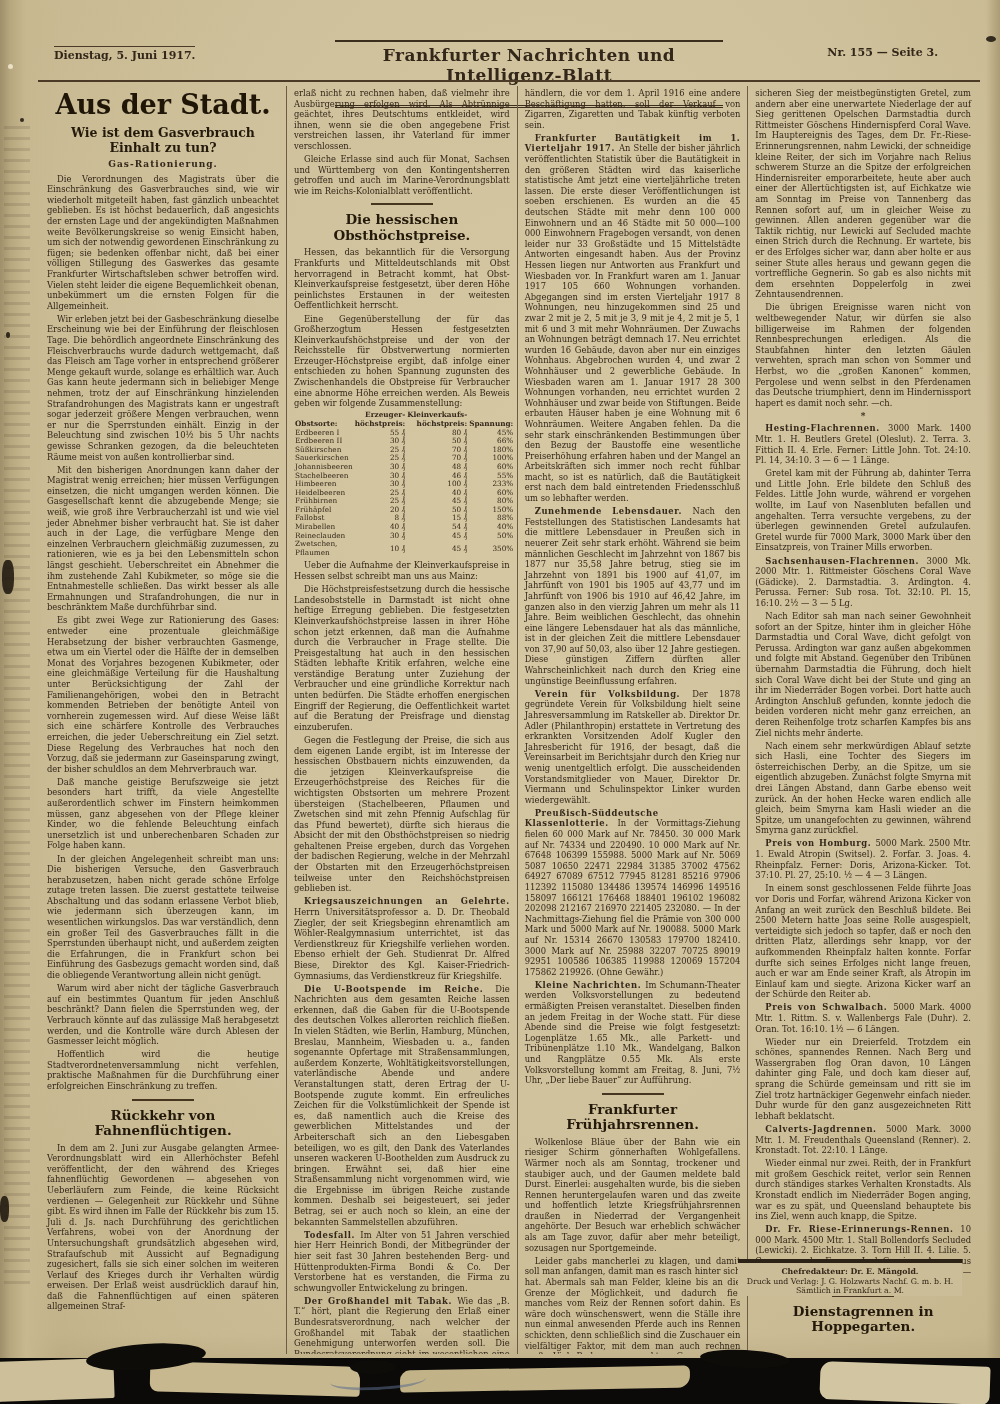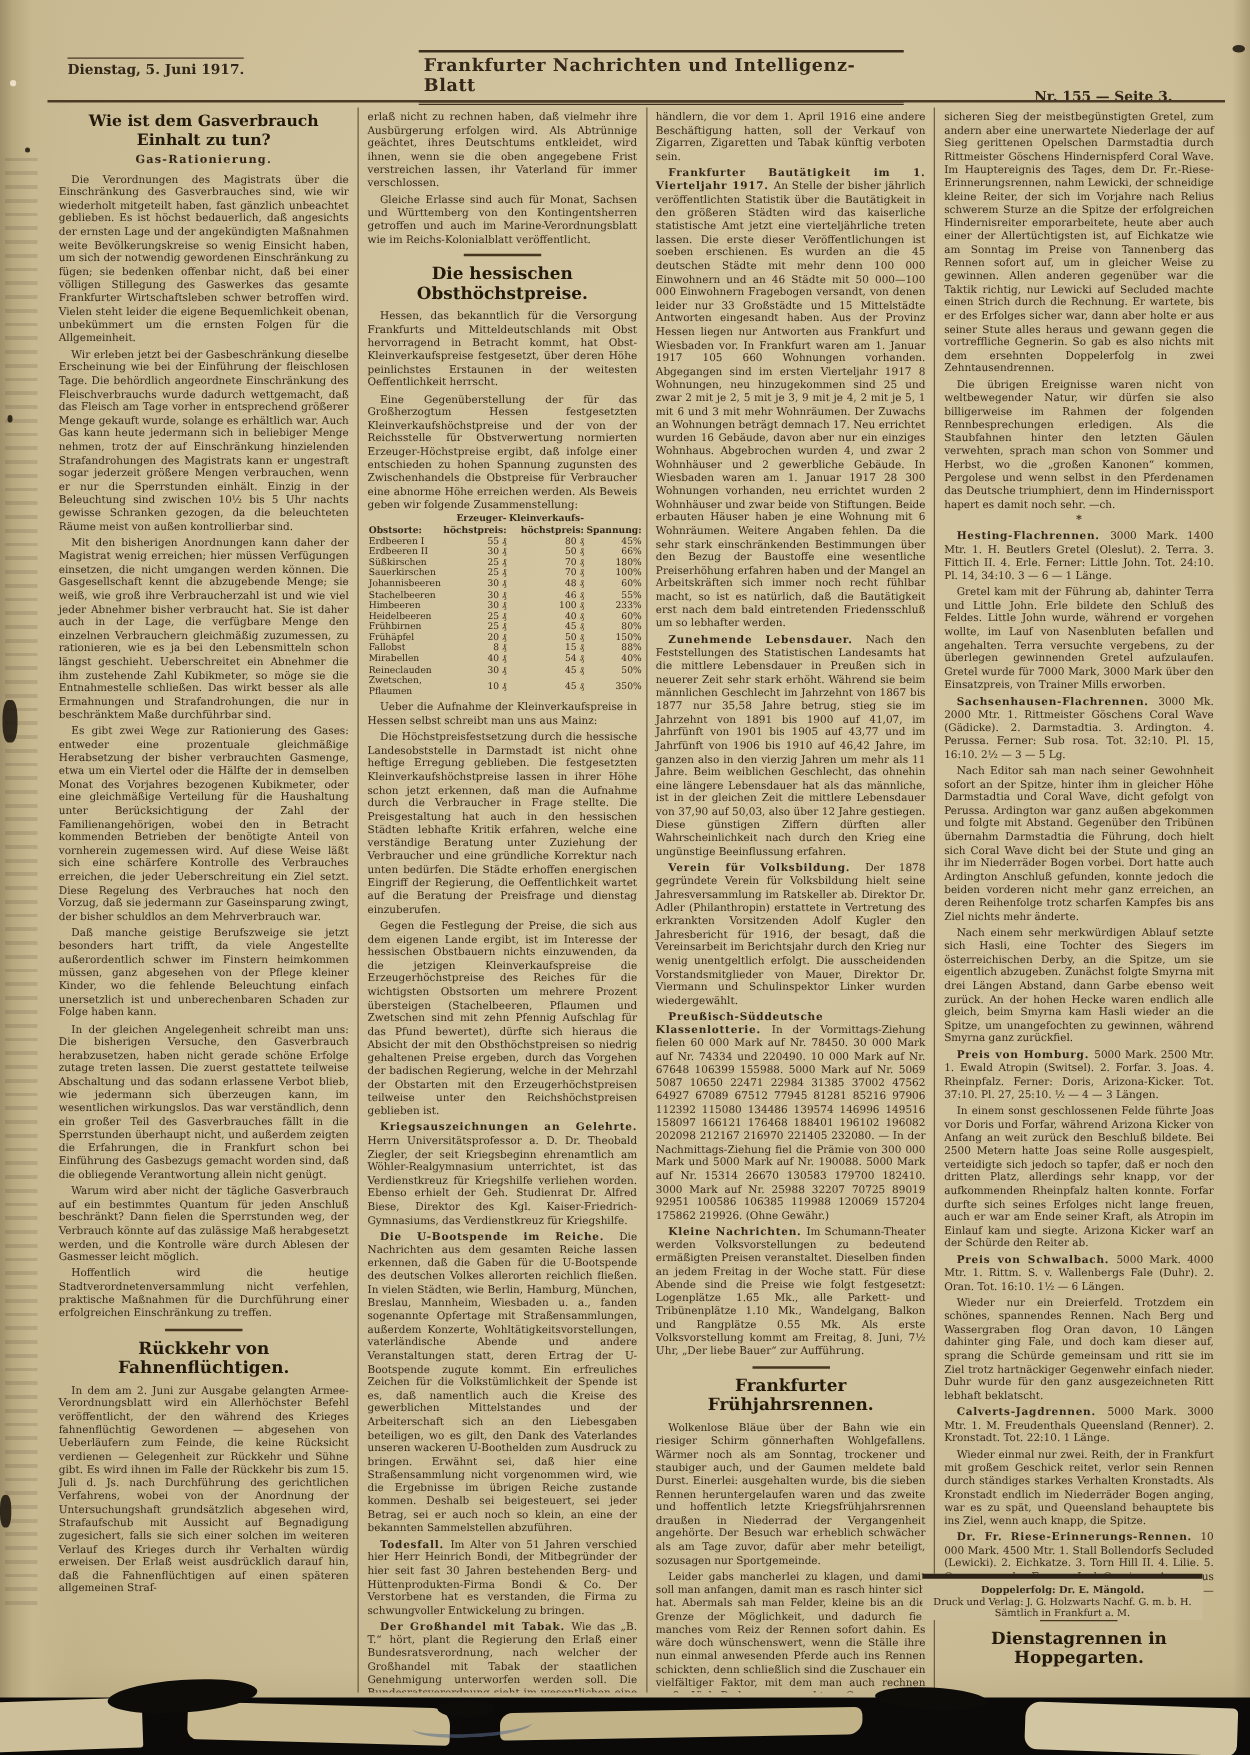--- a/index.html
+++ b/index.html
@@ -6,23 +6,23 @@
   .page{position:relative;width:1000px;height:1404px;overflow:hidden;
     font-family:"DejaVu Serif","Liberation Serif",serif;color:#33271a;
     background:
       linear-gradient(90deg, #9f8f6a 0px, #b7a77f 10px, #c7b890 26px, rgba(0,0,0,0) 60px),
       linear-gradient(270deg, #ac9c75 0px, rgba(0,0,0,0) 14px),
       linear-gradient(0deg, #b3a37b 0px, rgba(0,0,0,0) 70px),
       radial-gradient(ellipse at 55% 38%, #d6c8a2 0%, #cfc19b 52%, #c6b78f 84%, #bcac83 100%);}
   
   .hdr{position:absolute;top:38px;left:40px;right:22px;height:40px;}
   .hdr .date{position:absolute;left:14px;top:8px;font-size:11px;font-weight:bold;border-top:1px solid #4a3a26;padding-top:2px;}
-  .hdr .mast{position:absolute;left:295px;width:380px;top:2px;text-align:left;font-size:14px;font-weight:bold;
-     letter-spacing:.5px;border-top:2px solid #3c2e1c;border-bottom:3px double #3c2e1c;padding:3px 4px 4px;}
-  .hdr .issue{position:absolute;right:40px;top:8px;font-size:11px;font-weight:bold;margin-top:25px;}
+  .hdr .mast{position:absolute;left:295px;width:380px;top:2px;text-align:center;font-size:17px;font-weight:bold;
+     letter-spacing:.5px;border-top:2px solid #3c2e1c;border-bottom:3px double #3c2e1c;padding:3px 4px 20px;}
+  .hdr .issue{position:absolute;right:40px;top:8px;font-size:11px;font-weight:bold;}
   .hdr-rule{position:absolute;top:80px;left:38px;right:20px;height:2px;background:#4a3a26;}
   
   .cols{position:absolute;top:86px;left:40px;right:22px;bottom:50px;display:flex;}
   .col{flex:1 1 25%;padding:2px 7px 0 7px;overflow:hidden;
        font-size:8.4px;line-height:10.6px;text-align:justify;}
   .col + .col{border-left:1px solid #6d5c41;}
   .col:nth-child(1){flex:0 0 232px;}
   .h1{font-size:27px;line-height:30px;font-weight:bold;text-align:center;color:#1f1608;margin:2px 0 6px;}
   .h1s{font-size:21px;line-height:24px;font-weight:bold;text-align:center;color:#1f1608;margin:6px 0 4px;}
   .h2{font-size:13.5px;line-height:15.5px;font-weight:bold;text-align:center;color:#241a0c;margin:5px 0 4px;}
@@ -71,20 +71,21 @@
 <div class="page">
   <div class="hdr">
     <div class="date">Dienstag, 5. Juni 1917.</div>
     <div class="mast">Frankfurter Nachrichten und Intelligenz-Blatt</div>
     <div class="issue">Nr. 155 — Seite 3.</div>
   </div>
   <div class="hdr-rule"></div>
 
   <div class="cols">
     <div class="col">
+        <div class="h1">Aus der Stadt.</div>
         <div class="h3">Wie ist dem Gasverbrauch Einhalt zu tun?</div>
         <div class="kicker">Gas-Rationierung.</div>
         <p class="para">Die Verordnungen des Magistrats über die Einschränkung des Gasverbrauches sind, wie wir wiederholt mitgeteilt haben, fast gänzlich unbeachtet geblieben. Es ist höchst bedauerlich, daß angesichts der ernsten Lage und der angekündigten Maßnahmen weite Bevölkerungskreise so wenig Einsicht haben, um sich der notwendig gewordenen Einschränkung zu fügen; sie bedenken offenbar nicht, daß bei einer völligen Stillegung des Gaswerkes das gesamte Frankfurter Wirtschaftsleben schwer betroffen wird. Vielen steht leider die eigene Bequemlichkeit obenan, unbekümmert um die ernsten Folgen für die Allgemeinheit.</p>
         <p class="para">Wir erleben jetzt bei der Gasbeschränkung dieselbe Erscheinung wie bei der Einführung der fleischlosen Tage. Die behördlich angeordnete Einschränkung des Fleischverbrauchs wurde dadurch wettgemacht, daß das Fleisch am Tage vorher in entsprechend größerer Menge gekauft wurde, solange es erhältlich war. Auch Gas kann heute jedermann sich in beliebiger Menge nehmen, trotz der auf Einschränkung hinzielenden Strafandrohungen des Magistrats kann er ungestraft sogar jederzeit größere Mengen verbrauchen, wenn er nur die Sperrstunden einhält. Einzig in der Beleuchtung sind zwischen 10½ bis 5 Uhr nachts gewisse Schranken gezogen, da die beleuchteten Räume meist von außen kontrollierbar sind.</p>
         <p class="para">Mit den bisherigen Anordnungen kann daher der Magistrat wenig erreichen; hier müssen Verfügungen einsetzen, die nicht umgangen werden können. Die Gasgesellschaft kennt die abzugebende Menge; sie weiß, wie groß ihre Verbraucherzahl ist und wie viel jeder Abnehmer bisher verbraucht hat. Sie ist daher auch in der Lage, die verfügbare Menge den einzelnen Verbrauchern gleichmäßig zuzumessen, zu rationieren, wie es ja bei den Lebensmitteln schon längst geschieht. Ueberschreitet ein Abnehmer die ihm zustehende Zahl Kubikmeter, so möge sie die Entnahmestelle schließen. Das wirkt besser als alle Ermahnungen und Strafandrohungen, die nur in beschränktem Maße durchführbar sind.</p>
         <p class="para">Es gibt zwei Wege zur Rationierung des Gases: entweder eine prozentuale gleichmäßige Herabsetzung der bisher verbrauchten Gasmenge, etwa um ein Viertel oder die Hälfte der in demselben Monat des Vorjahres bezogenen Kubikmeter, oder eine gleichmäßige Verteilung für die Haushaltung unter Berücksichtigung der Zahl der Familienangehörigen, wobei den in Betracht kommenden Betrieben der benötigte Anteil von vornherein zugemessen wird. Auf diese Weise läßt sich eine schärfere Kontrolle des Verbrauches erreichen, die jeder Ueberschreitung ein Ziel setzt. Diese Regelung des Verbrauches hat noch den Vorzug, daß sie jedermann zur Gaseinsparung zwingt, der bisher schuldlos an dem Mehrverbrauch war.</p>
         <p class="para">Daß manche geistige Berufszweige sie jetzt besonders hart trifft, da viele Angestellte außerordentlich schwer im Finstern heimkommen müssen, ganz abgesehen von der Pflege kleiner Kinder, wo die fehlende Beleuchtung einfach unersetzlich ist und unberechenbaren Schaden zur Folge haben kann.</p>
         <p class="para">In der gleichen Angelegenheit schreibt man uns: Die bisherigen Versuche, den Gasverbrauch herabzusetzen, haben nicht gerade schöne Erfolge zutage treten lassen. Die zuerst gestattete teilweise Abschaltung und das sodann erlassene Verbot blieb, wie jedermann sich überzeugen kann, im wesentlichen wirkungslos. Das war verständlich, denn ein großer Teil des Gasverbrauches fällt in die Sperrstunden überhaupt nicht, und außerdem zeigten die Erfahrungen, die in Frankfurt schon bei Einführung des Gasbezugs gemacht worden sind, daß die obliegende Verantwortung allein nicht genügt.</p>
         <p class="para">Warum wird aber nicht der tägliche Gasverbrauch auf ein bestimmtes Quantum für jeden Anschluß beschränkt? Dann fielen die Sperrstunden weg, der Verbrauch könnte auf das zulässige Maß herabgesetzt werden, und die Kontrolle wäre durch Ablesen der Gasmesser leicht möglich.</p>
         <p class="para">Hoffentlich wird die heutige Stadtverordnetenversammlung nicht verfehlen, praktische Maßnahmen für die Durchführung einer erfolgreichen Einschränkung zu treffen.</p>
@@ -227,21 +228,21 @@
         <p class="para"><span class="lead">Preis von Homburg. </span>5000 Mark. 2500 Mtr. 1. Ewald Atropin (Switsel). 2. Forfar. 3. Joas. 4. Rheinpfalz. Ferner: Doris, Arizona-Kicker. Tot. 37:10. Pl. 27, 25:10. ½ — 4 — 3 Längen.</p>
         <p class="para">In einem sonst geschlossenen Felde führte Joas vor Doris und Forfar, während Arizona Kicker von Anfang an weit zurück den Beschluß bildete. Bei 2500 Metern hatte Joas seine Rolle ausgespielt, verteidigte sich jedoch so tapfer, daß er noch den dritten Platz, allerdings sehr knapp, vor der aufkommenden Rheinpfalz halten konnte. Forfar durfte sich seines Erfolges nicht lange freuen, auch er war am Ende seiner Kraft, als Atropin im Einlauf kam und siegte. Arizona Kicker warf an der Schürde den Reiter ab.</p>
         <p class="para"><span class="lead">Preis von Schwalbach. </span>5000 Mark. 4000 Mtr. 1. Rittm. S. v. Wallenbergs Fale (Duhr). 2. Oran. Tot. 16:10. 1½ — 6 Längen.</p>
         <p class="para">Wieder nur ein Dreierfeld. Trotzdem ein schönes, spannendes Rennen. Nach Berg und Wassergraben flog Oran davon, 10 Längen dahinter ging Fale, und doch kam dieser auf, sprang die Schürde gemeinsam und ritt sie im Ziel trotz hartnäckiger Gegenwehr einfach nieder. Duhr wurde für den ganz ausgezeichneten Ritt lebhaft beklatscht.</p>
         <p class="para"><span class="lead">Calverts-Jagdrennen. </span>5000 Mark. 3000 Mtr. 1. M. Freudenthals Queensland (Renner). 2. Kronstadt. Tot. 22:10. 1 Länge.</p>
         <p class="para">Wieder einmal nur zwei. Reith, der in Frankfurt mit großem Geschick reitet, verlor sein Rennen durch ständiges starkes Verhalten Kronstadts. Als Kronstadt endlich im Niederräder Bogen anging, war es zu spät, und Queensland behauptete bis ins Ziel, wenn auch knapp, die Spitze.</p>
         <p class="para"><span class="lead">Dr. Fr. Riese-Erinnerungs-Rennen. </span>10 000 Mark. 4500 Mtr. 1. Stall Bollendorfs Secluded (Lewicki). 2. Eichkatze. 3. Torn Hill II. 4. Lilie. 5. Coram populo. Ferner: Led Groviers, Anonymus (gefallen). Tot. 37:10. Pl. 18, 17, 13:10. ¾ — 2 — ½ Länge.</p>
         <div class="rulesep"></div>
         <div class="h2">Dienstagrennen in Hoppegarten.</div>
         <div class="imprint">
-          <div class="imprint-line">Doppelerfolg: Dr. E. Mängold.</div>
+          <div class="imprint-line">Chefredakteur: Dr. E. Mängold.</div>
           <div class="imprint-line">Druck und Verlag: J. G. Holzwarts Nachf. G. m. b. H.</div>
           <div class="imprint-line">Sämtlich in Frankfurt a. M.</div>
         </div>
       </div>
   </div>
 
   <div class="bleed"></div>
   <div class="speck k1"></div>
   <div class="speck k2"></div>
   <div class="speck k3"></div>

